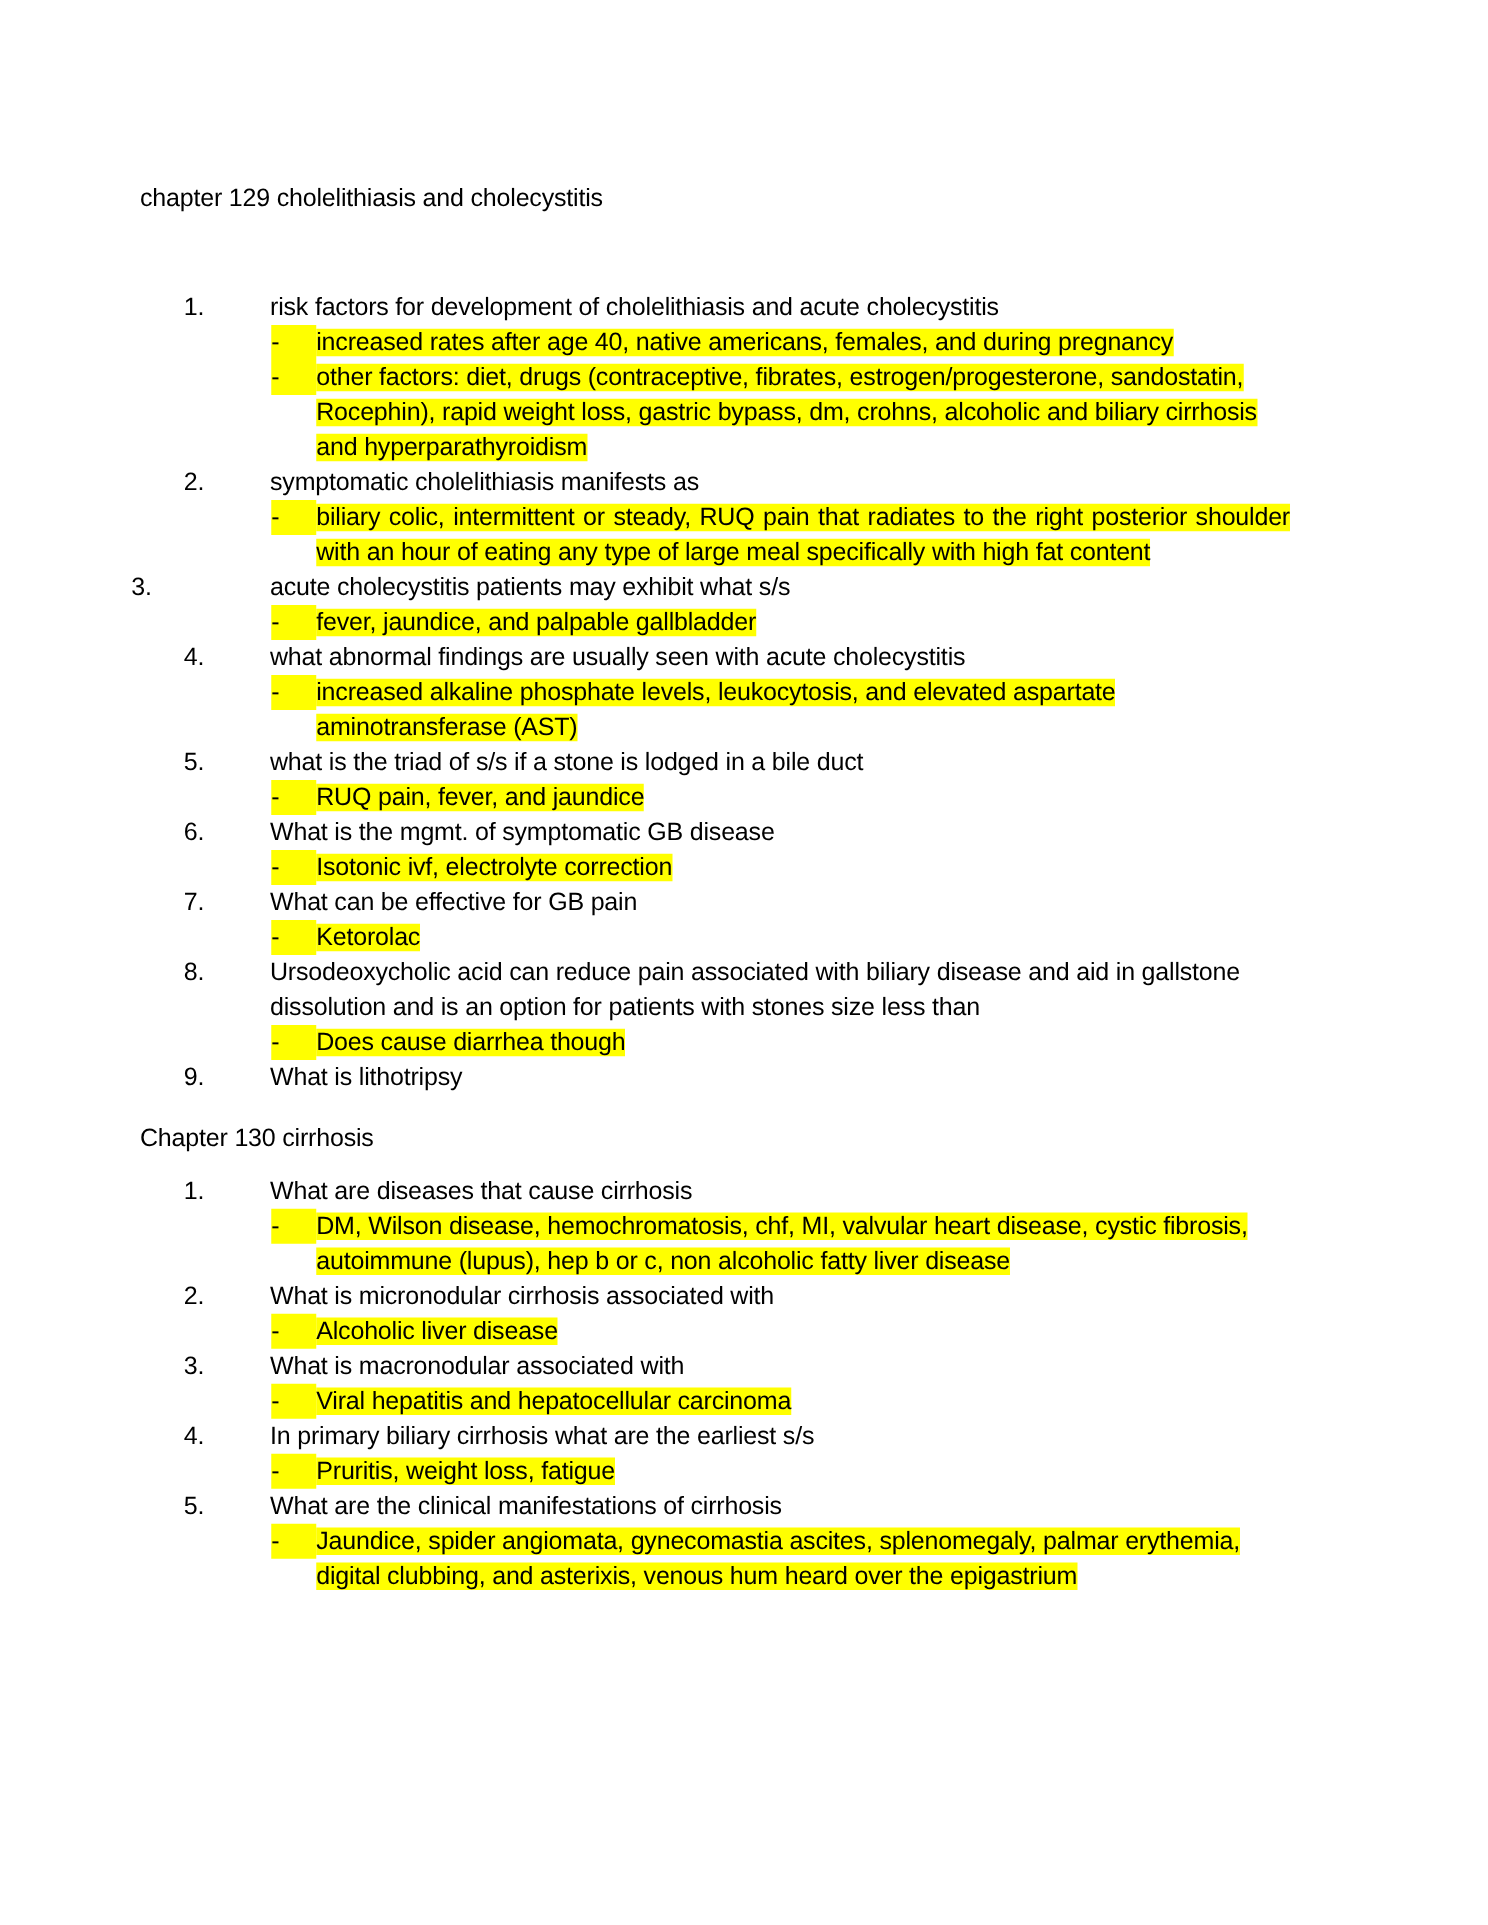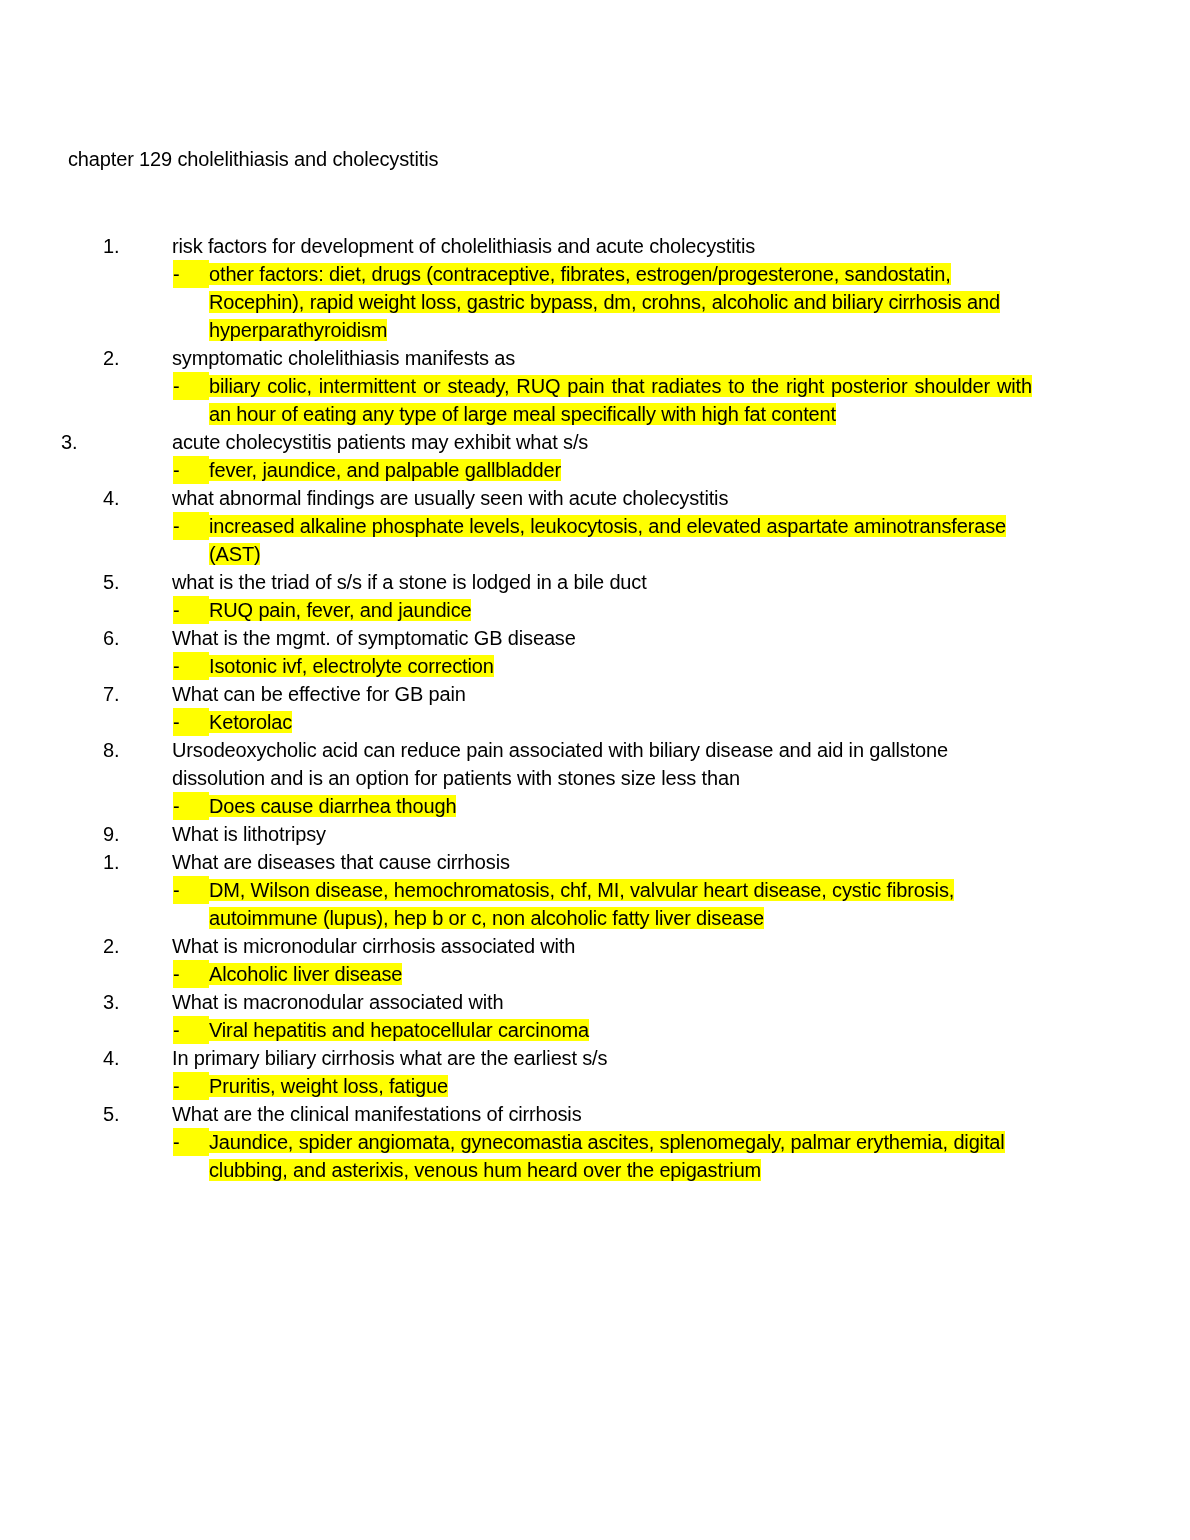--- a/index.html
+++ b/index.html
@@ -4,21 +4,21 @@
 <style>
   html, body {
     margin: 0;
     padding: 0;
     background: #ffffff;
   }
   .page {
     width: 1190px;
     height: 1540px;
     box-sizing: border-box;
-    padding: 145px 158px 0 68px;
+    padding: 145px 158px 0 112px;
     background: #ffffff;
     color: #000000;
     font-family: "Liberation Sans", sans-serif;
     font-size: 20px;
     line-height: 28px;
     letter-spacing: -0.15px;
     overflow: hidden;
   }
   .section-heading {
     margin: 21px 0 14px 0;
@@ -64,20 +64,21 @@
 <div class="page">
   <div class="section">
     <div class="section-heading">chapter 129 cholelithiasis and cholecystitis</div>
     <div class="question-list">
   <div class="item-block">
     <div class="item">
       <span class="num">1.</span>
       <span class="q">risk factors for development of cholelithiasis and acute cholecystitis</span>
     </div>
     <div class="answers">
+  <div class="answer"><span class="dash hl">-</span><span class="hl atext">increased rates after age 40, native americans, females, and during pregnancy</span></div>
 
   <div class="answer"><span class="dash hl">-</span><span class="hl atext">other factors: diet, drugs (contraceptive, fibrates, estrogen/progesterone, sandostatin, Rocephin), rapid weight loss, gastric bypass, dm, crohns, alcoholic and biliary cirrhosis and hyperparathyroidism</span></div>
 </div>
   </div>
 
   <div class="item-block">
     <div class="item">
       <span class="num">2.</span>
       <span class="q">symptomatic cholelithiasis manifests as</span>
     </div>
@@ -150,20 +151,21 @@
   <div class="item-block">
     <div class="item">
       <span class="num">9.</span>
       <span class="q">What is lithotripsy</span>
     </div>
   </div>
 </div>
   </div>
 
   <div class="section">
+    <div class="section-heading">Chapter 130 cirrhosis</div>
     <div class="question-list">
   <div class="item-block">
     <div class="item">
       <span class="num">1.</span>
       <span class="q">What are diseases that cause cirrhosis</span>
     </div>
     <div class="answers">
   <div class="answer"><span class="dash hl">-</span><span class="hl atext">DM, Wilson disease, hemochromatosis, chf, MI, valvular heart disease, cystic fibrosis, autoimmune (lupus), hep b or c, non alcoholic fatty liver disease</span></div>
 </div>
   </div>

